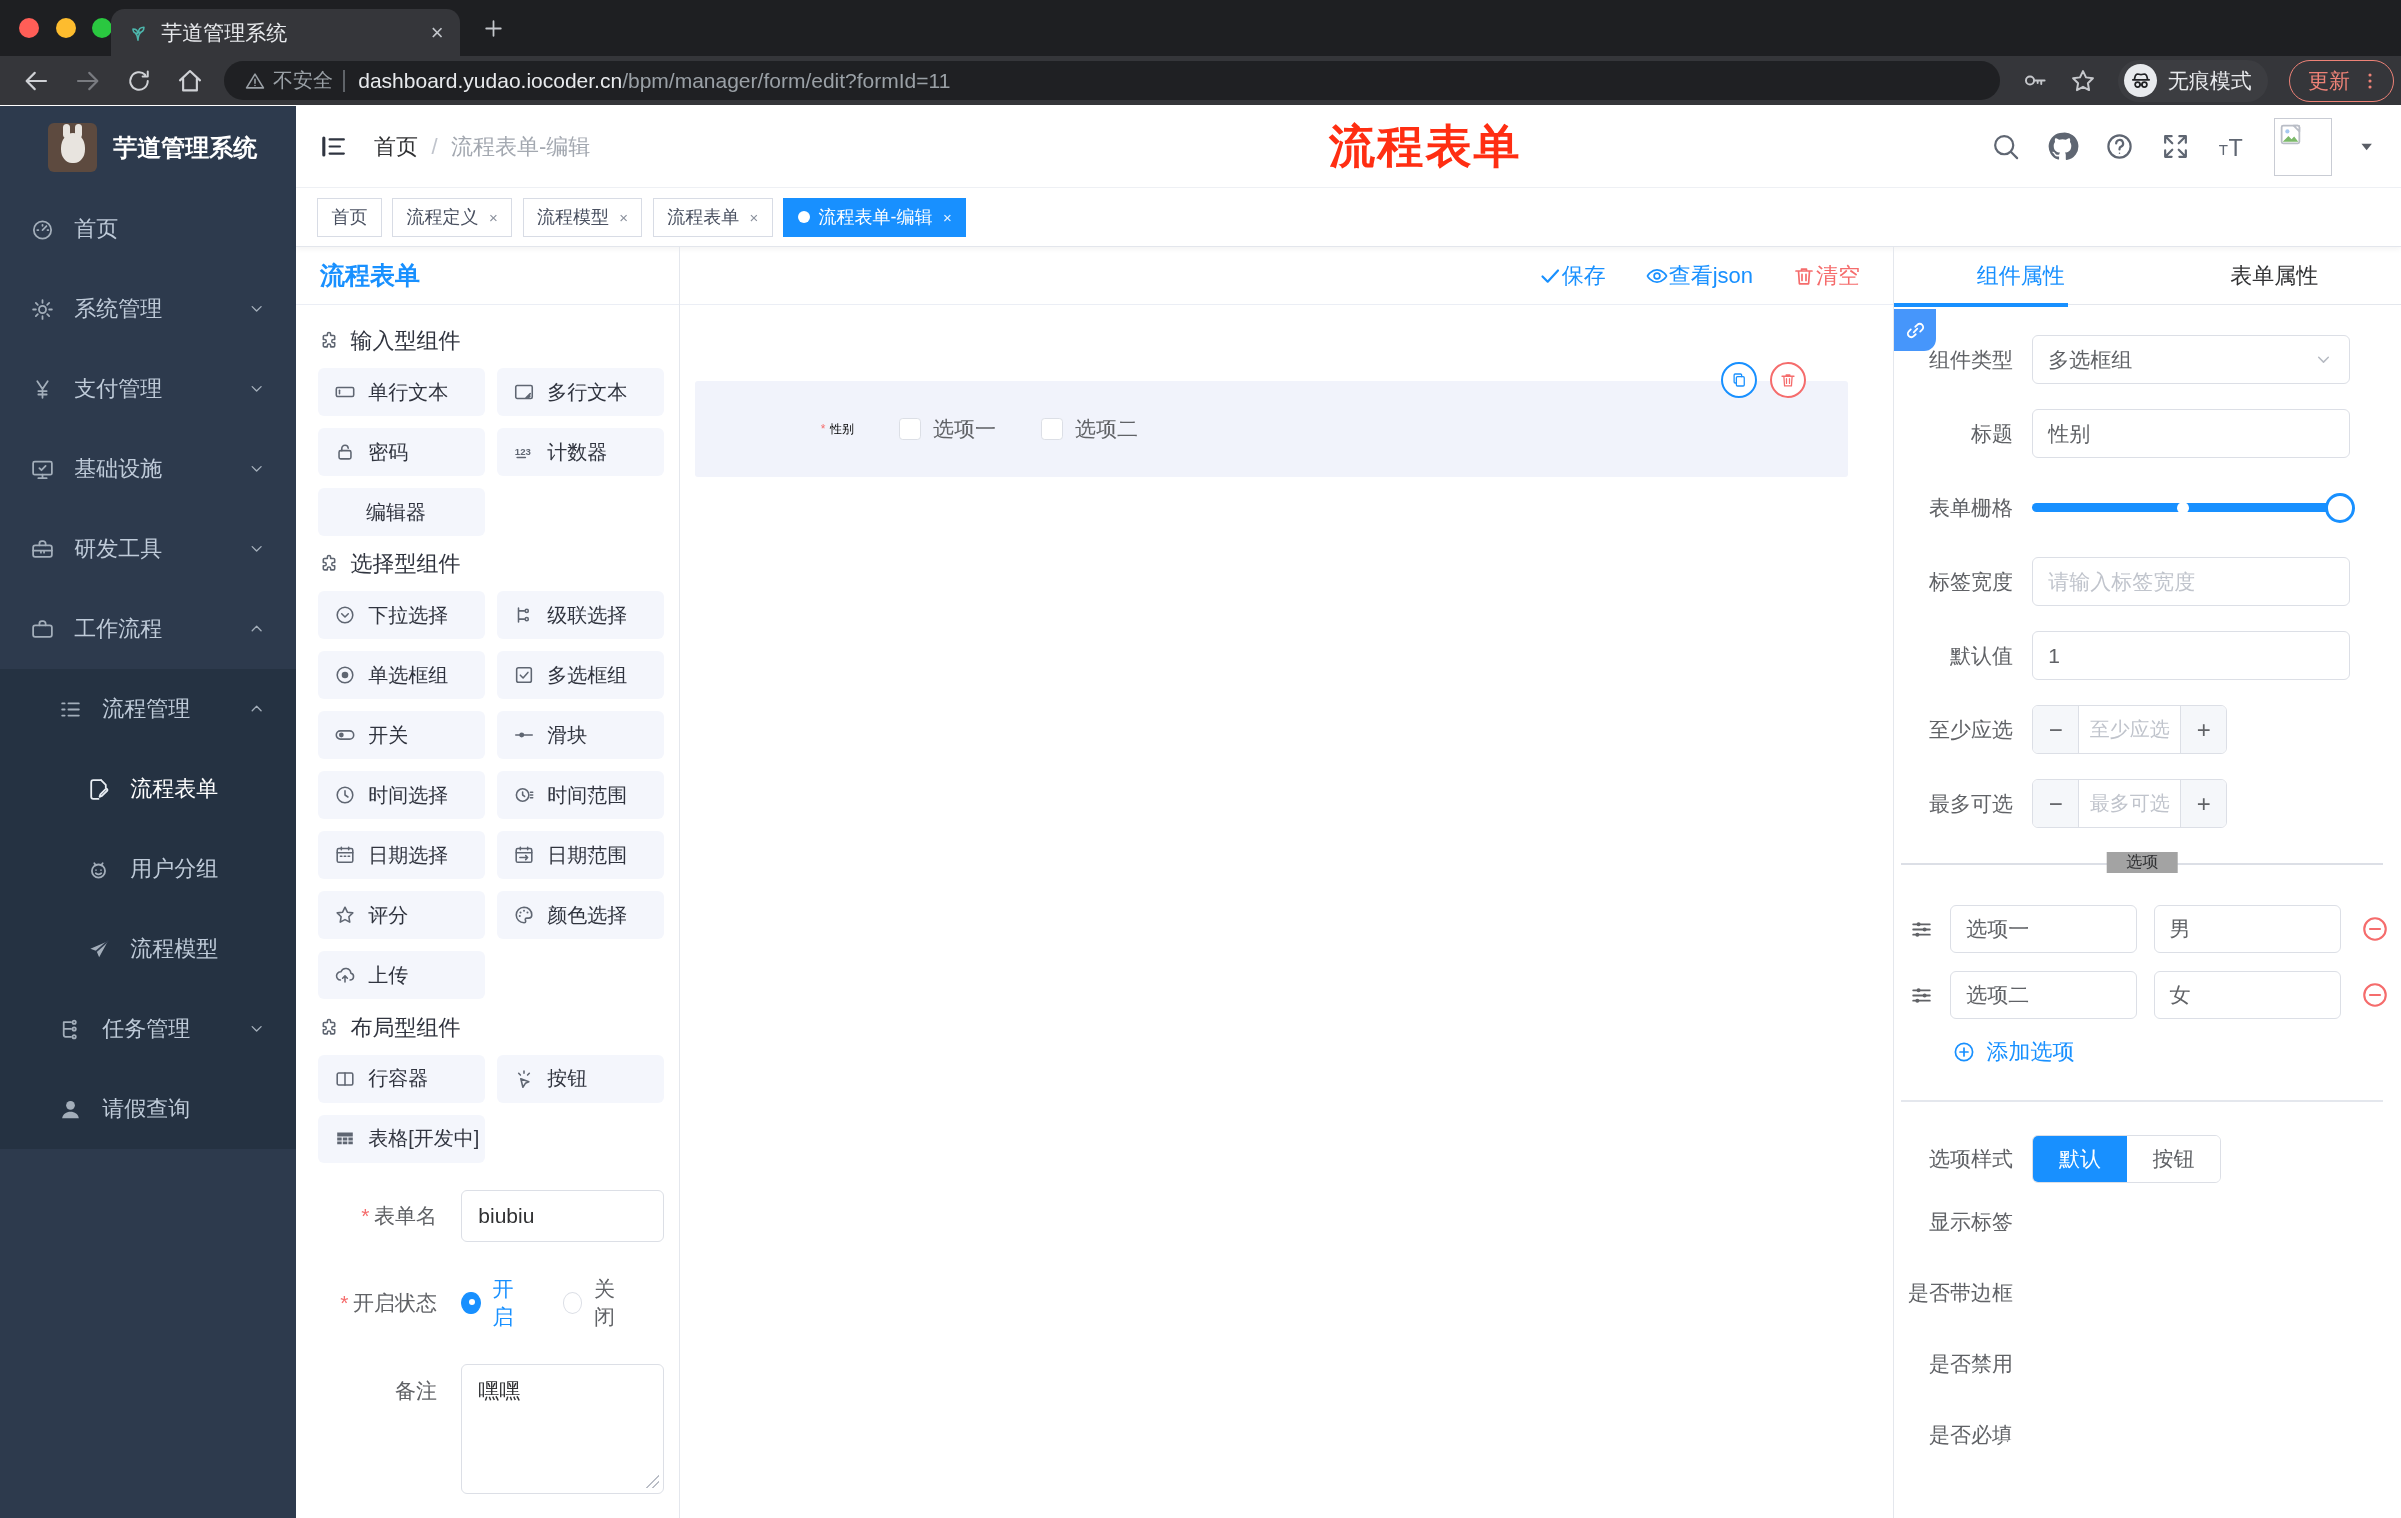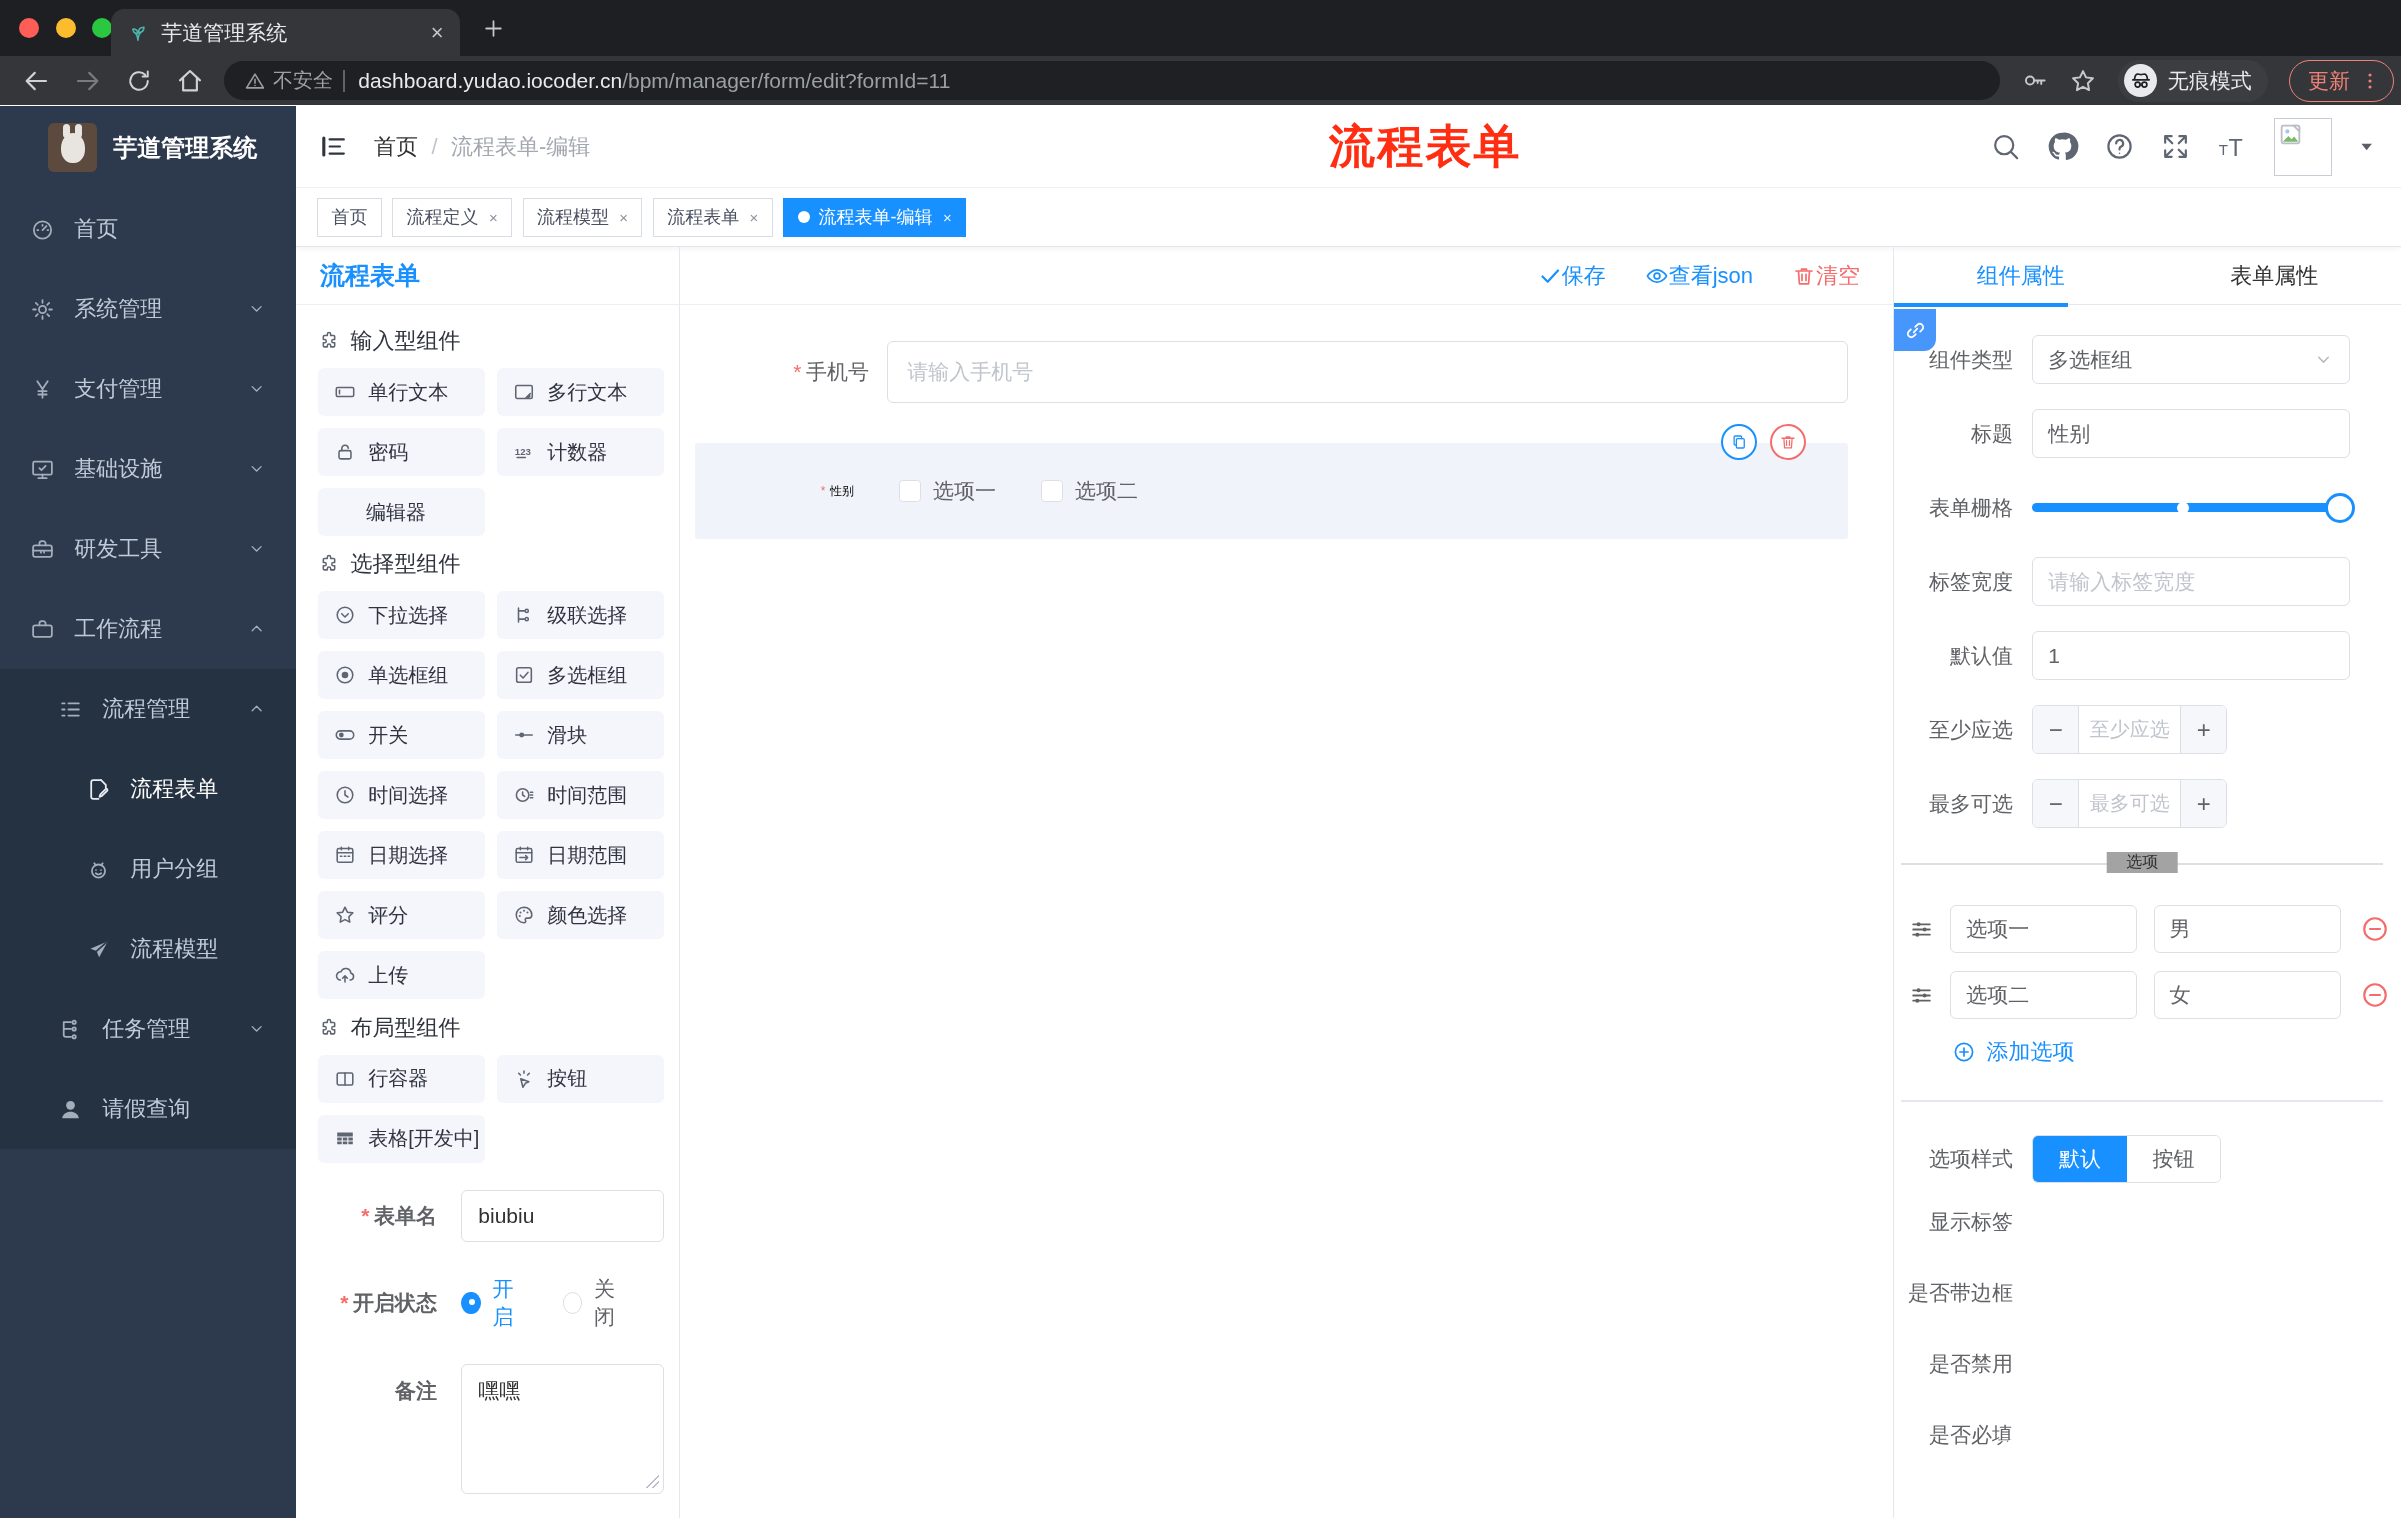--- a/index.html
+++ b/index.html
@@ -79,21 +79,21 @@
   .pbody { flex:1; overflow:hidden; padding:18px 15px 0 22px; }
   .psec { margin-bottom:10.4px; }
   .psec-h { display:flex; align-items:center; gap:10.4px; color:#30343f; font-size:22px; height:36px; margin-bottom:9px; }
   .psec-h .ic { color:#5f6672; }
   .chips { display:grid; grid-template-columns:1fr 1fr; gap:12px; }
   .chip { height:48px; background:#f4f6fc; border-radius:6px; display:flex; align-items:center; padding-left:16.3px; font-size:20px; color:#30343f; cursor:grab; }
   .chip .ic { color:#5f6672; margin-right:12px; }
   .chip.noicon { padding-left:48px; }
   .pform { margin-top:27px; }
   .frow { display:flex; align-items:center; margin-bottom:33px; }
-  .frow .flabel { width:119px; text-align:right; font-size:21px; color:#606266; flex:none; margin-right:24px; white-space:nowrap;font-weight:bold; }
+  .frow .flabel { width:119px; text-align:right; font-size:21px; color:#606266; flex:none; margin-right:24px; white-space:nowrap; }
   .req { color:#f56c6c; margin-right:4.5px; }
   .tinput { border:1.5px solid #dcdfe6; border-radius:6px; height:52px; display:flex; align-items:center; padding:0 16.3px; font-size:21px; color:#303133; background:#fff; width:230px; }
   .radio { display:flex; align-items:center; gap:12px; font-size:21px; color:#606266; margin-right:33px; }
   .rdot { width:22px; height:22px; border-radius:50%; border:1.5px solid #dcdfe6; background:#fff; }
   .radio.on { color:#1890ff; }
   .radio.on .rdot { border-color:#1890ff; background:#1890ff; position:relative; }
   .radio.on .rdot:after { content:""; position:absolute; left:6.7px; top:6.7px; width:6px; height:6px; border-radius:50%; background:#fff; }
   .textarea { border:1.5px solid #dcdfe6; border-radius:6px; width:230px; height:130px; padding:12px 16.3px; font-size:21px; color:#303133; position:relative; }
   .textarea .grip { position:absolute; right:4.5px; bottom:4.5px; width:13.4px; height:13.4px;
     background:linear-gradient(135deg,transparent 0 50%,#b9bdc6 50% 58%,transparent 58% 72%,#b9bdc6 72% 80%,transparent 80%); }
@@ -768,24 +768,20 @@
             <span class="cact red">
               <span class="ic">
                 <svg width="24" height="24" viewBox="0 0 24 24" fill="none" stroke="currentColor" stroke-width="1.7" stroke-linecap="round" stroke-linejoin="round">
                   <path d="M4 7h16M9.5 7V5.2h5V7M6.5 7l.9 12.8h9.2L17.5 7M10 10.3v6.2M14 10.3v6.2"></path>
                 </svg>
               </span>
               <span>清空</span>
             </span>
           </div>
         <div class="cbody">
-          <div class="cfield">
-            <span class="clabel"><span class="req">*</span><span>手机号</span></span>
-            <span class="cinput">请输入手机号</span>
-          </div>
           <div class="sel-block">
             <div class="acts">
               <span class="cbtn">
                   <span class="ic">
                     <svg width="18" height="18" viewBox="0 0 24 24" fill="none" stroke="currentColor" stroke-width="1.7" stroke-linecap="round" stroke-linejoin="round">
                       <rect x="8.5" y="7.5" width="10.5" height="12.5" rx="1.5"></rect>
                       <path d="M15.5 7.5V5.4A1.4 1.4 0 0 0 14.1 4H6.9A1.4 1.4 0 0 0 5.5 5.4v9.2A1.4 1.4 0 0 0 6.9 16h1.6"></path>
                     </svg>
                   </span>
                 </span>

